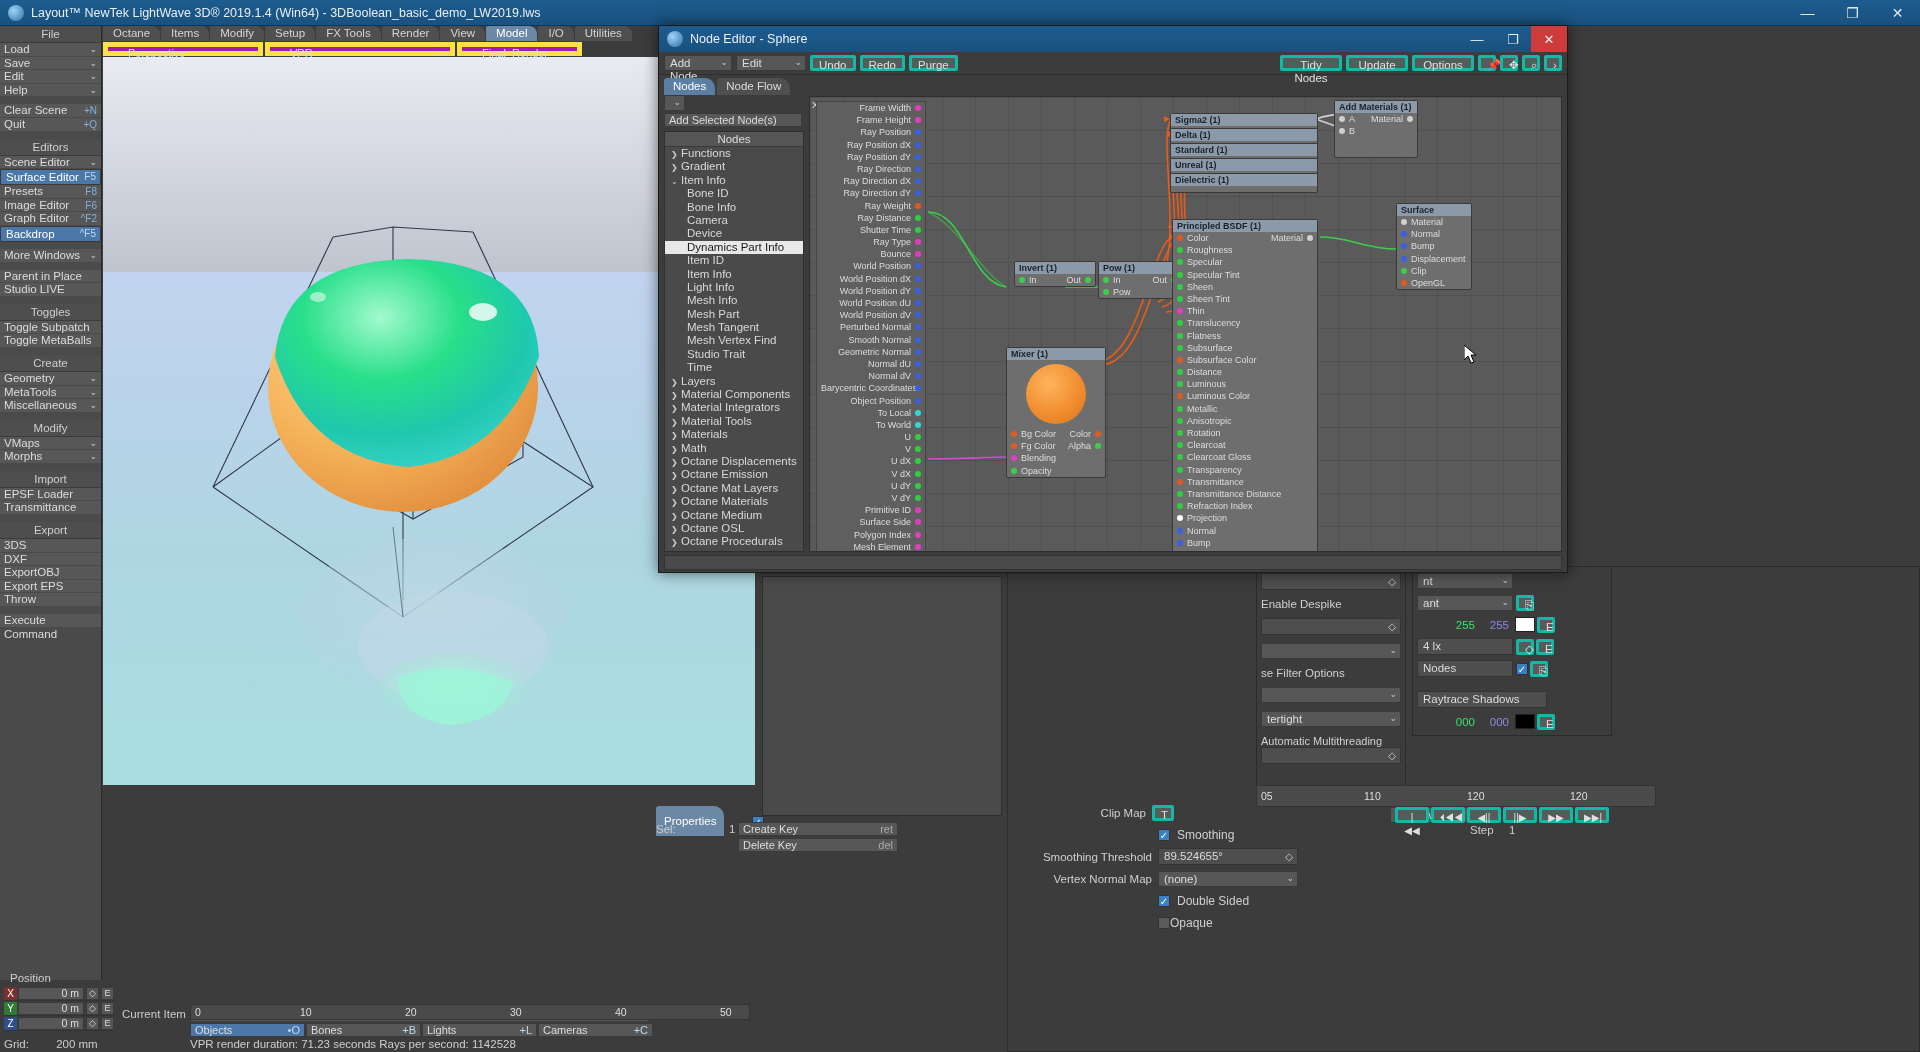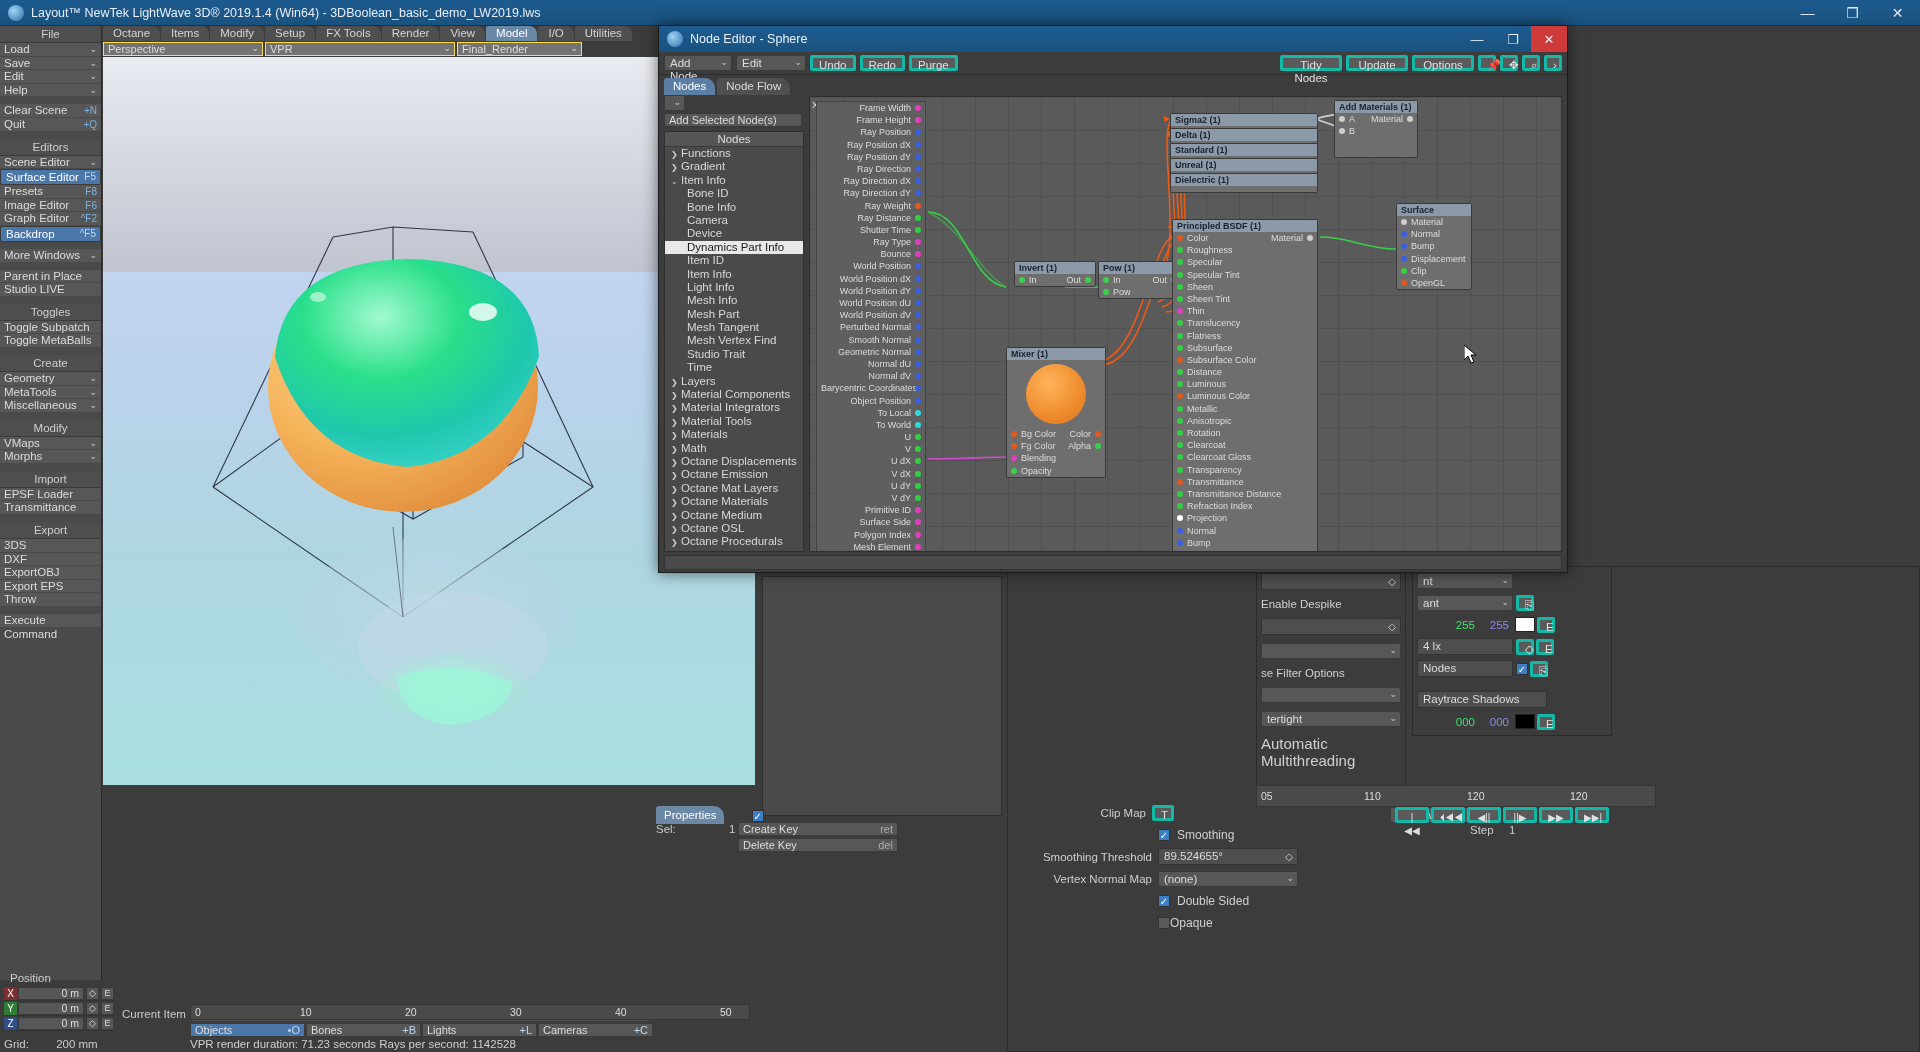--- a/index.html
+++ b/index.html
@@ -43,22 +43,22 @@
   
   .tabbar{ position:absolute; left:103px; top:26px; width:1817px; height:15px;
     background:#3c3c3c; display:flex; align-items:flex-end;}
   .tab{ padding:1px 10px 1px; font-size:11.5px; color:#d4d4d4;
     background:#4f4f4f; margin-right:1px; border-radius:2px 8px 0 0; height:15px; line-height:13px;}
   .tab.active{ background:#6b88a6; color:#fff;}
 
   
   .vpctl{ position:absolute; left:103px; top:41px; width:1817px; height:15px;
     background:#3c3c3c; display:flex; align-items:center;}
-  .vpsel{ height:14px; background:#737373; border:1px solid #fde047; color:#ddd;
-    font-size:11px; line-height:12px; padding-left:4px; position:relative; margin-right:2px;}
+  .vpsel{ height:14px; background:#a21caf; border:5px solid #fde047; color:#ddd;
+    font-size:11px; line-height:12px; padding-left:20px; position:relative; margin-right:2px;}
   .vpsel .chev{ position:absolute; right:3px; top:-1px; font-size:9px;}
 
   
   .viewport{ position:absolute; left:103px; top:57px; width:652px; height:728px;
     background:linear-gradient(#e6e9f2 0%,#cfd6e6 33%,#b8cfe0 34%,#a8cfe2 60%,#9fd6e0 100%);
     overflow:hidden;}
   .vp-sky{ position:absolute; left:0; top:0; width:100%; height:215px;
     background:linear-gradient(#e9ebf1,#bfc4cf);}
   .vp-floor{ position:absolute; left:0; top:215px; width:100%; height:513px;
     background:linear-gradient(#c2d4ef 0%,#b9d3ea 25%,#aed6e2 55%,#a9dfe0 100%);}
@@ -348,21 +348,21 @@
       <div class="sel" style="width:140px;margin-bottom:8px">
         <span class="chev">⌄</span>
         </div>
       <div style="font-size:11.5px;margin-bottom:8px">se Filter Options</div>
       <div class="sel" style="width:140px;margin-bottom:8px">
         <span class="chev">⌄</span>
         </div>
       <div class="sel" style="width:140px;margin-bottom:8px">
         <span>tertight</span>
         <span class="chev">⌄</span></div>
-      <div style="font-size:15px;margin-bottom:15px">Automatic Multithreading</div>
+      <div style="font-size:11px;margin-bottom:0">Automatic Multithreading</div>
       <div class="val" style="width:140px">
         <span class="arrows">◇</span>
         </div>
     </div>
   </div>
 
   <div style="position:absolute;left:1412px;top:566px;width:200px;height:170px;
               background:#3c3c3c;border:1px solid #2b2b2b;padding:4px">
     <div class="row">
       <span class="sel" style="width:96px">
@@ -407,21 +407,21 @@
     </div>
   </div>
 
   <div style="position:absolute;left:756px;top:566px;width:252px;height:486px;
               background:#3c3c3c;border-right:1px solid #2e2e2e">
     <div style="position:absolute;left:6px;top:10px;width:240px;height:240px;background:#4a4a4a;
                 border:1px solid #2e2e2e"></div>
   </div>
   <div style="position:absolute;left:656px;top:806px;width:110px;height:16px;">
     <span style="display:inline-block;background:#6b88a6;color:#fff;font-size:11.5px;
-                 padding:3px 8px;border-radius:3px 10px 0 0">Properties</span>
+                 padding:9px 8px;border-radius:3px 10px 0 0">Properties</span>
     <span class="chk on" style="margin-left:24px">✓</span>
   </div>
   <div style="position:absolute;left:656px;top:823px;width:100px;height:14px;font-size:11.5px;color:#ccc">
     <span>Sel:</span>
     <span style="margin-left:50px">1</span>
   </div>
   <div style="position:absolute;left:738px;top:822px;width:160px;height:14px;background:#575757;
               border:1px solid #3a3a3a;font-size:11px;color:#ddd;padding-left:4px;line-height:12px">
     <span>Create Key</span>
     <span style="float:right;padding-right:4px;color:#aaa">ret</span>

